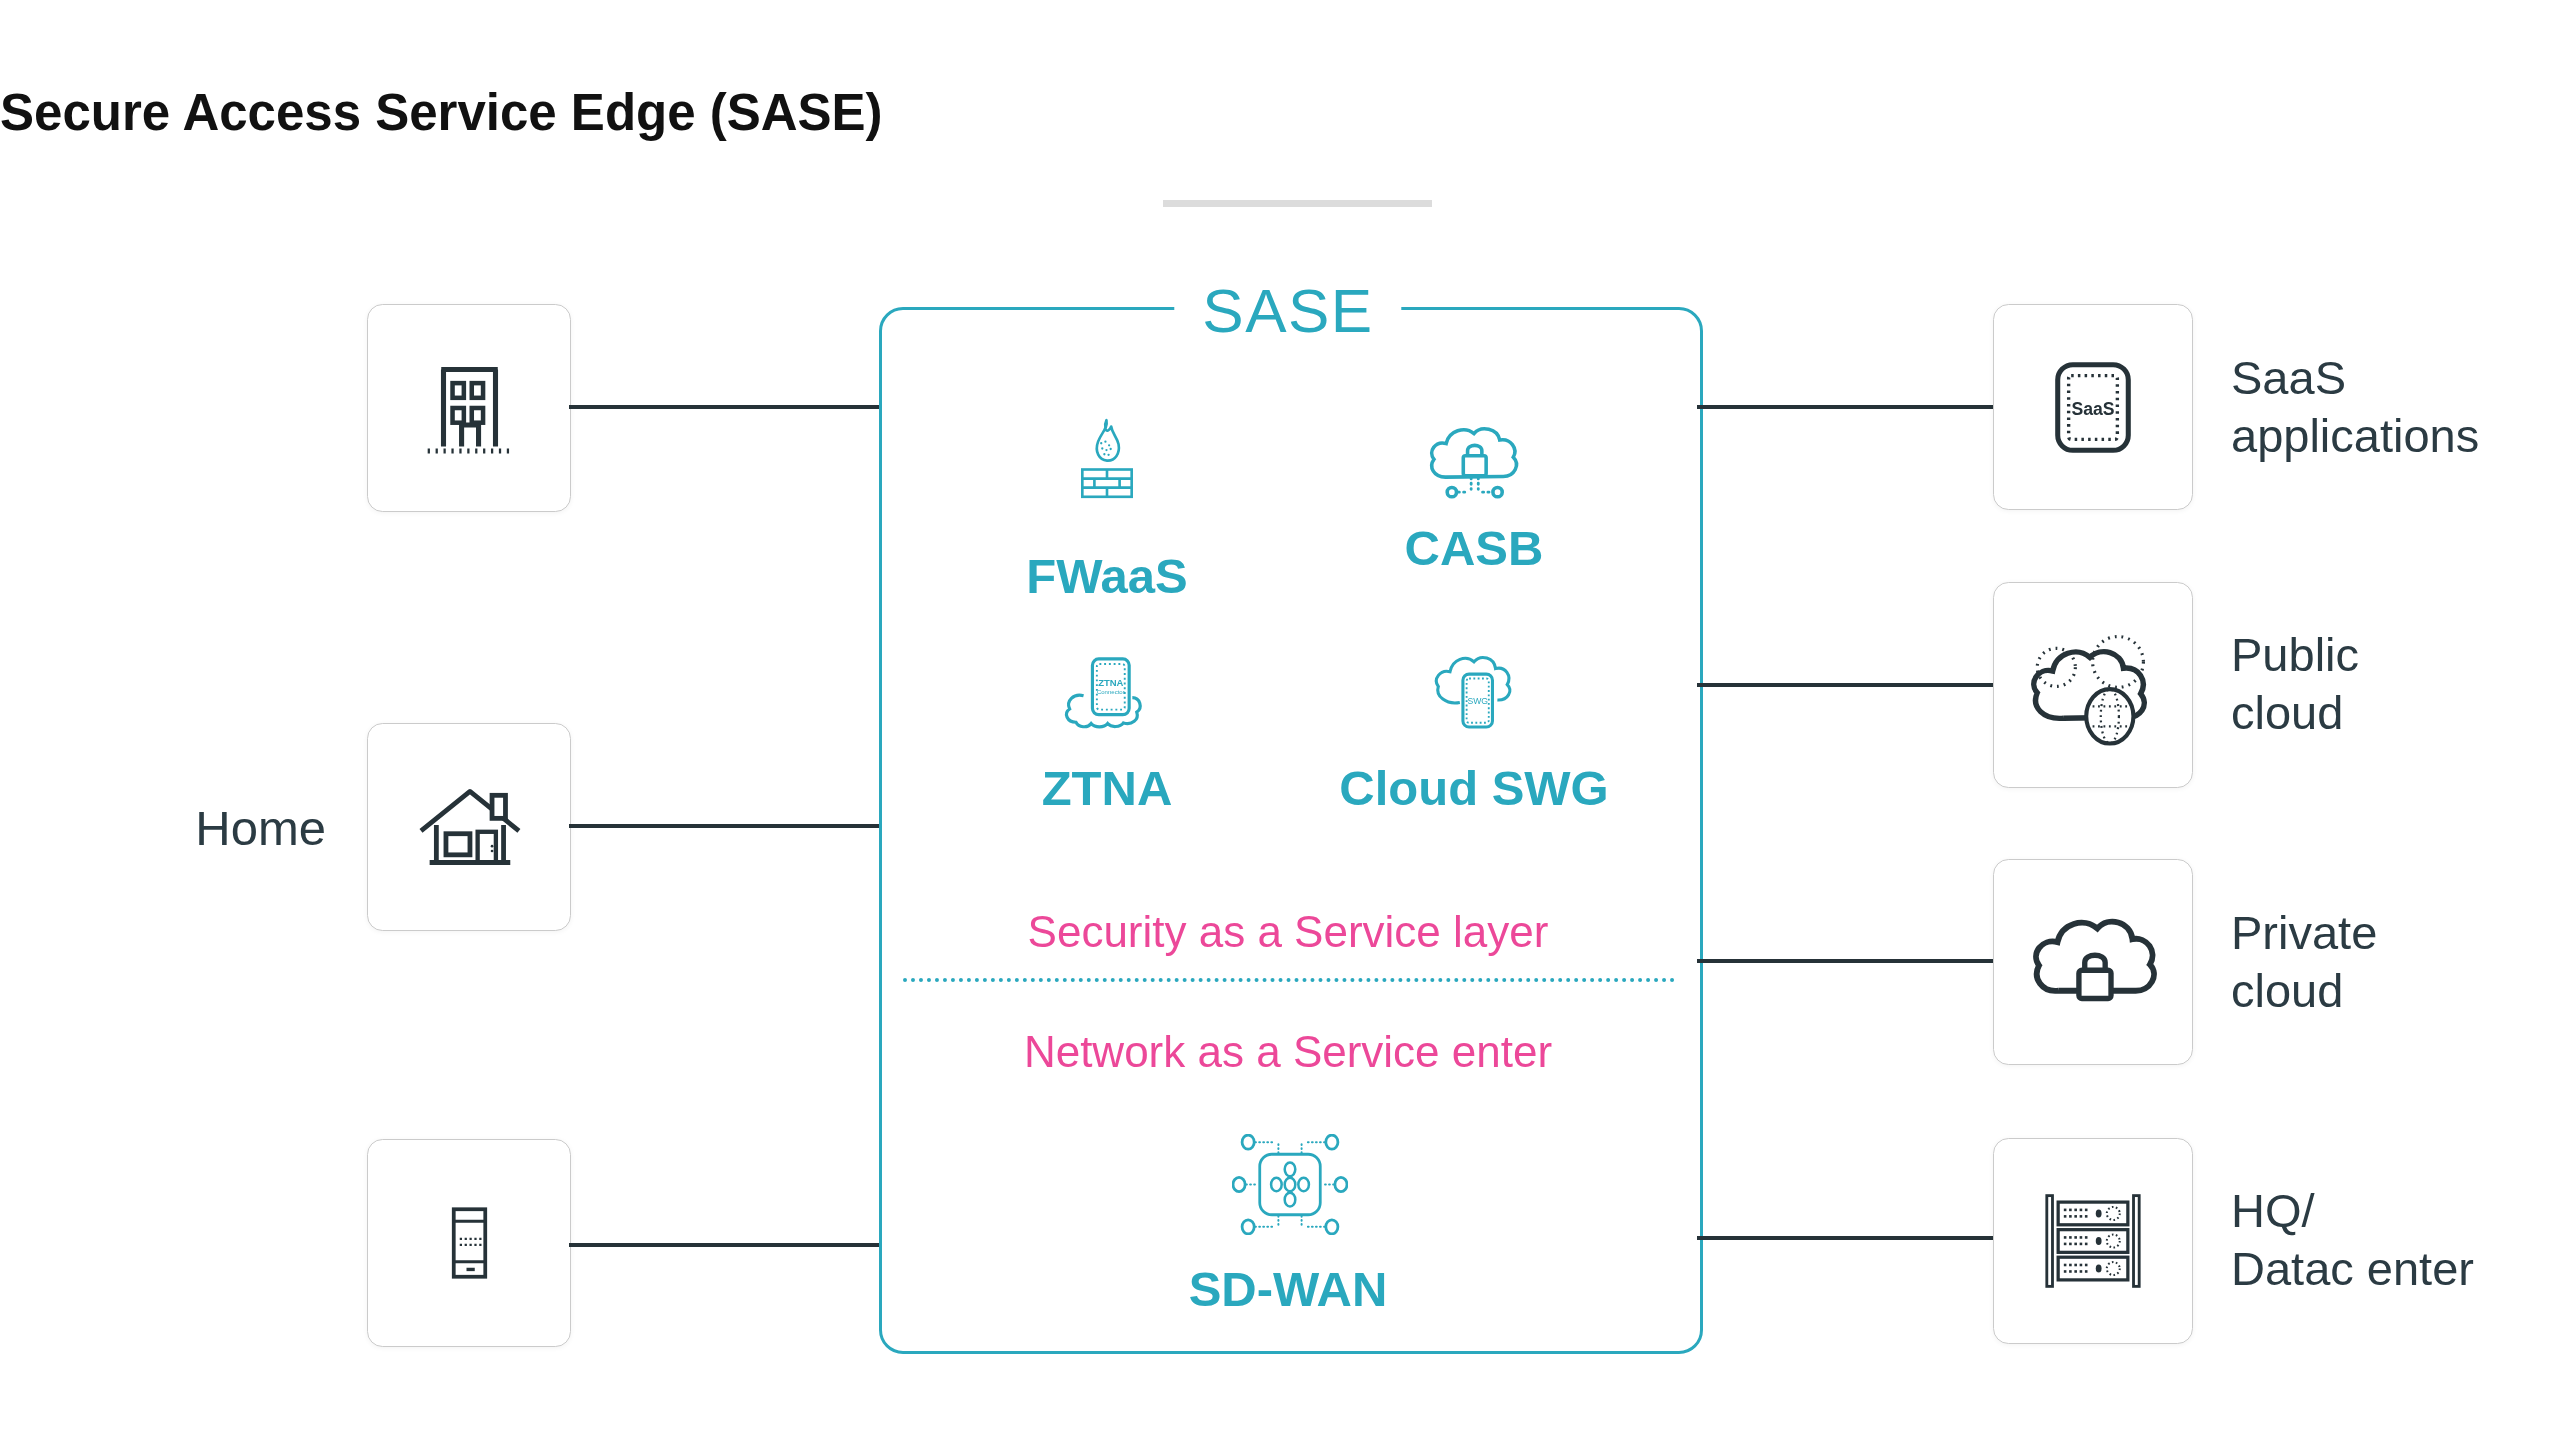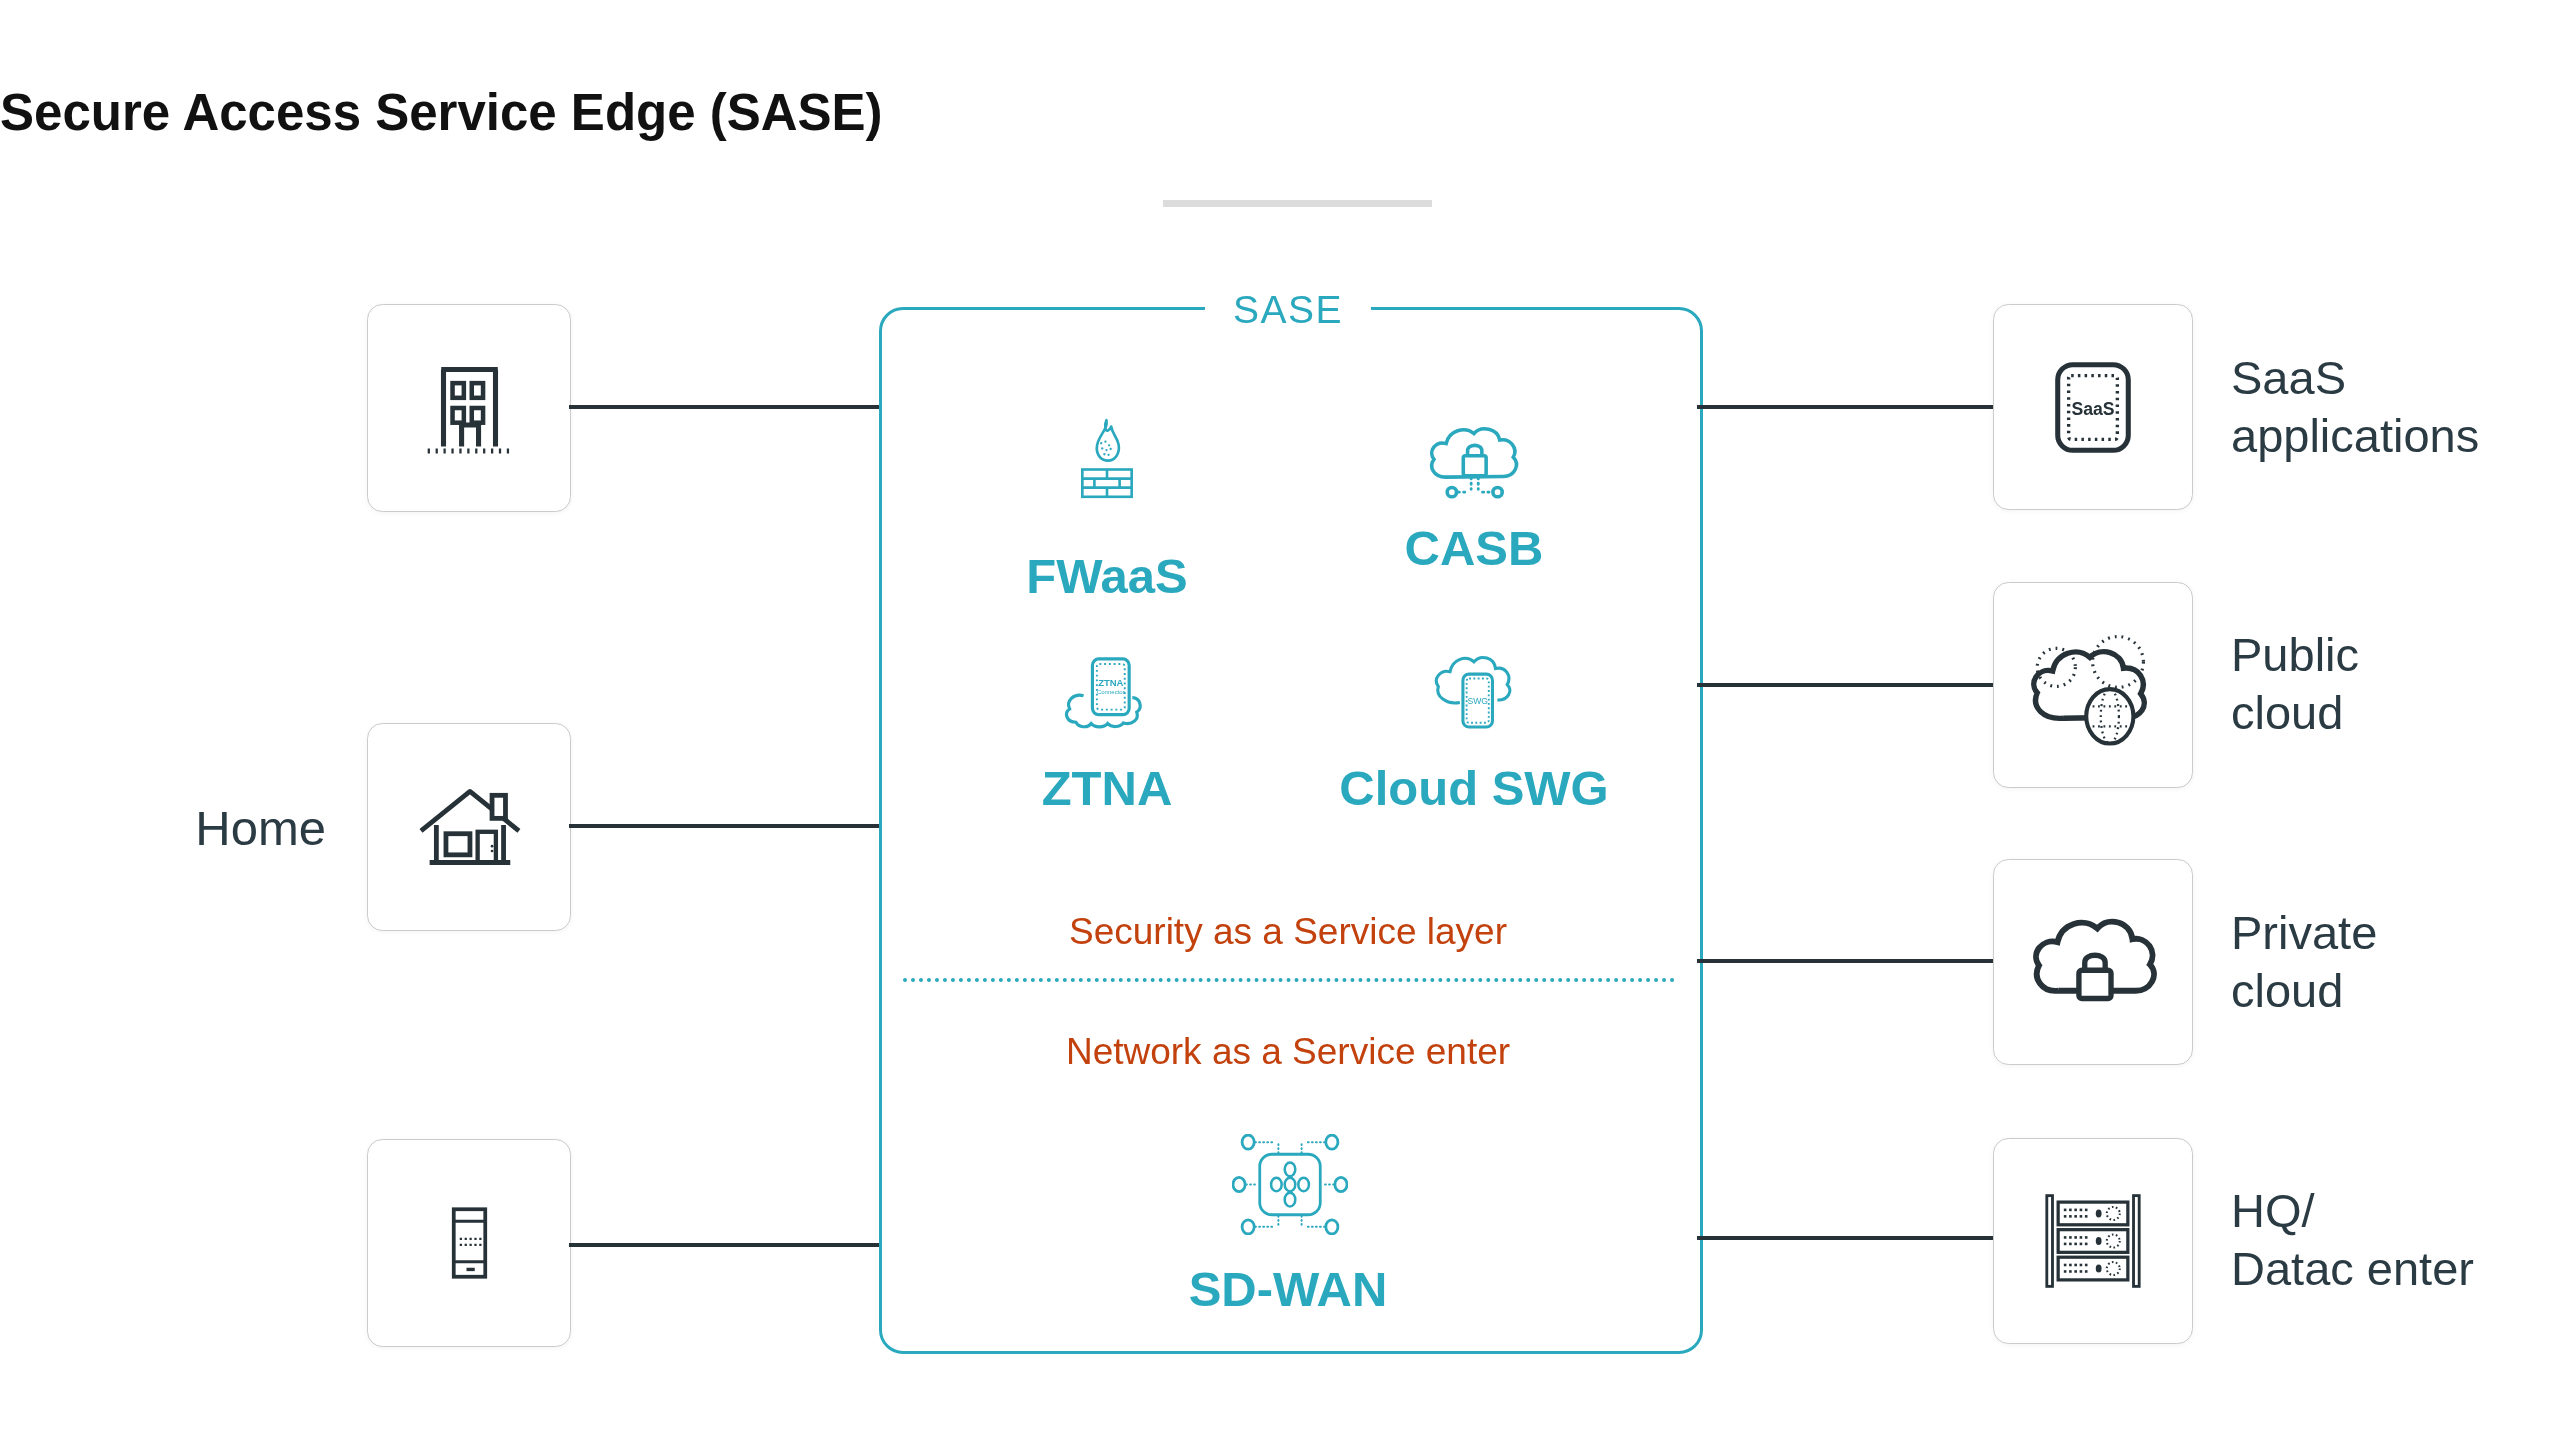--- a/index.html
+++ b/index.html
@@ -11,30 +11,30 @@
   .title-rule{position:absolute;top:200px;left:1163px;width:269px;height:6.7px;background:#dcdcdc;}
 
   .card{position:absolute;background:#fff;border:1.5px solid #cbcbcb;border-radius:15.5px;
         box-shadow:0 1px 5.2px rgba(0,0,0,0.05);display:flex;align-items:center;justify-content:center;}
 
   .hline{position:absolute;height:3.6px;background:#263238;}
 
   .sase-box{position:absolute;left:879px;top:307px;width:818px;height:1041px;
             border:3.6px solid #2AA8BE;border-radius:24px;background:#fff;}
   .sase-label{position:absolute;left:1288px;top:310px;transform:translate(-50%,-50%);
-              background:#fff;padding:0 28px;font-size:39px;color:#2AA8BE;letter-spacing:1.5px;white-space:nowrap;}
+              background:#fff;padding:0 28px;font-size:62px;color:#2AA8BE;letter-spacing:1.5px;white-space:nowrap;}
 
   .node-label{position:absolute;font-size:49px;line-height:54px;color:#2B3B43;white-space:pre;}
   .left-label{left:0;width:326px;text-align:right;}
   .right-label{left:2231px;font-size:47px;line-height:58px;text-align:left;}
 
   .svc-label{position:absolute;transform:translateX(-50%);font-size:49px;line-height:49px;
              font-weight:bold;color:#2AA8BE;white-space:nowrap;}
-  .layer-label{position:absolute;left:1288px;transform:translateX(-50%);font-size:37px;line-height:44px;
-               color:#c2410c;white-space:nowrap;}
+  .layer-label{position:absolute;left:1288px;transform:translateX(-50%);font-size:44px;line-height:44px;
+               color:#ec4899;white-space:nowrap;}
   .layer-divider{position:absolute;left:903px;top:978px;width:772px;height:0;
                  border-top:4.6px dotted #2AA8BE;}
 
   .svc-icon{position:absolute;transform:translateX(-50%);}
   .teal{color:#2AA8BE;}
   .dark{color:#263238;}
   svg{display:block;}
   svg text{font-family:"Liberation Sans",sans-serif;}
 </style>
 </head>

